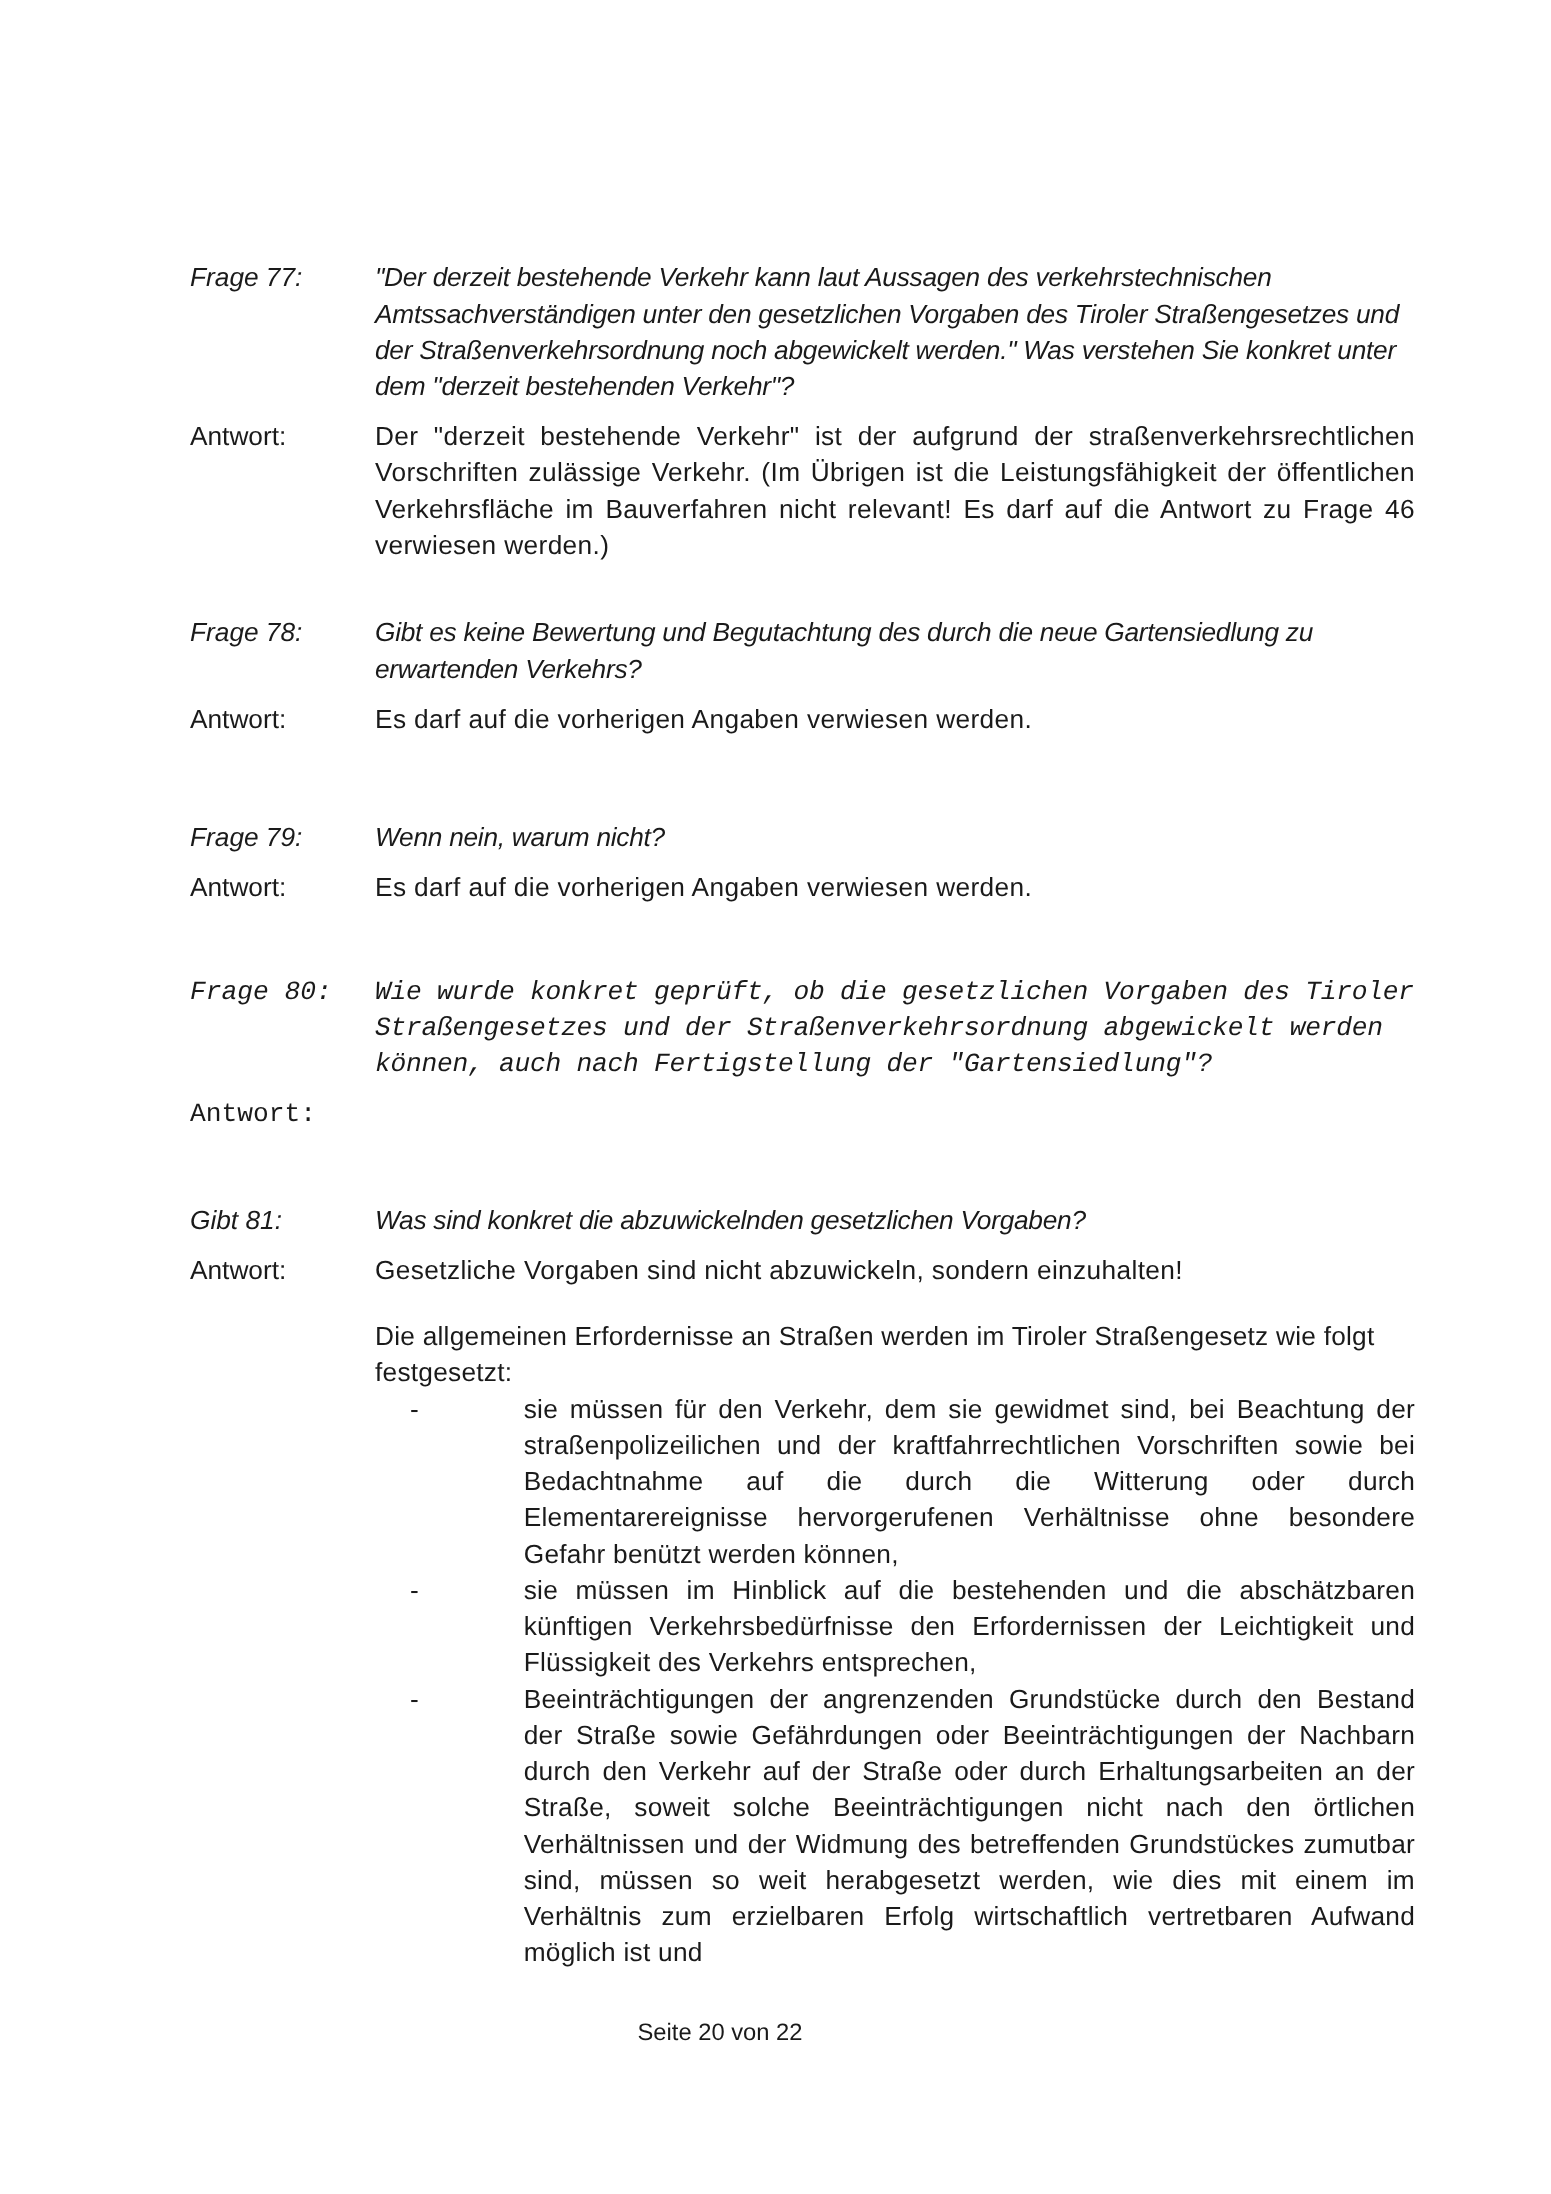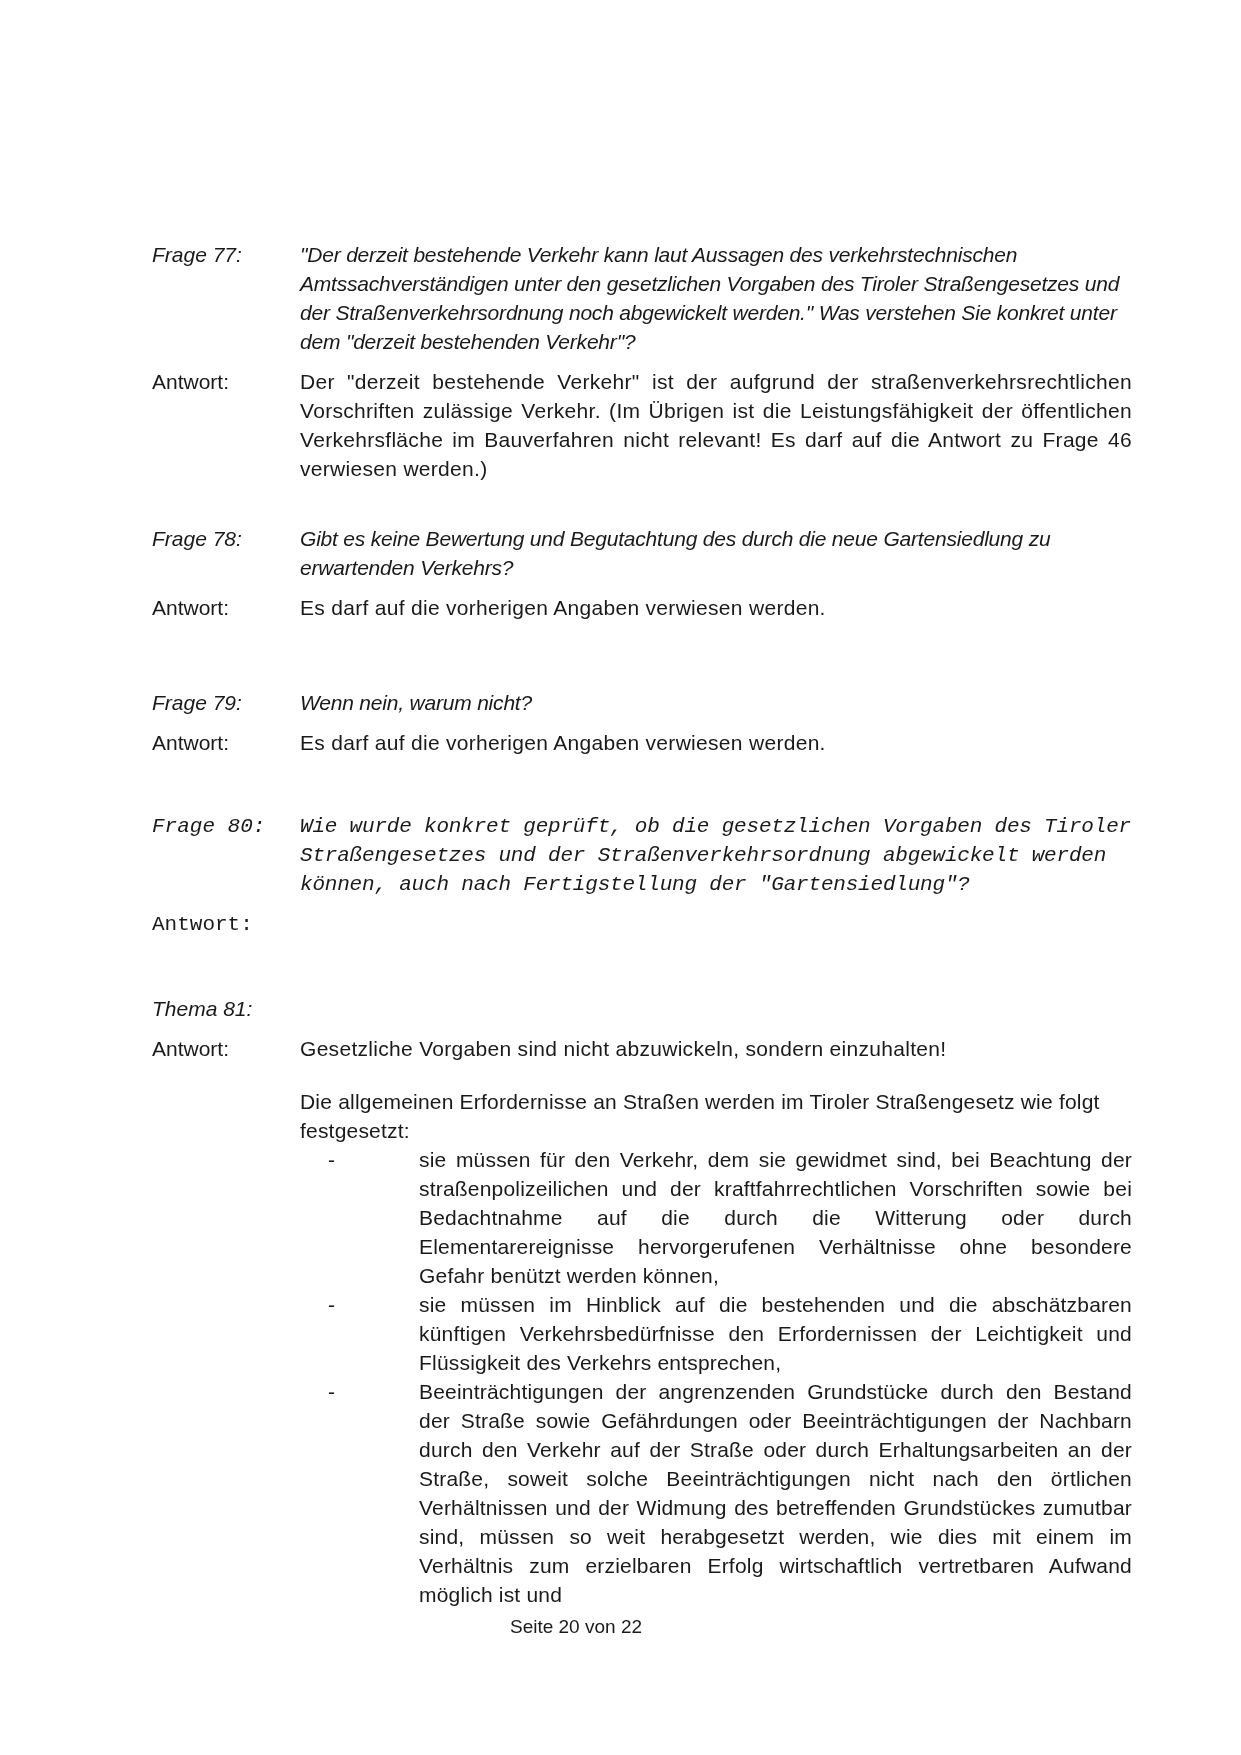--- a/index.html
+++ b/index.html
@@ -1,20 +1,20 @@
 <!DOCTYPE html>
 <html><head>
 <meta charset="utf-8">
 <style>
   html, body { margin: 0; padding: 0; background: #ffffff; }
   body { width: 1241px; height: 1755px; position: relative; overflow: hidden;
          font-family: "Liberation Sans", sans-serif; color: #1a1a1a; }
   .page { position: absolute; left: 0; top: 0; width: 1241px; height: 1755px; }
   .block { position: absolute; left: 152px; width: 980px; }
-  .row { display: flex; margin-top: 32px; }
+  .row { display: flex; }
   .lbl { width: 148px; flex: none; font-size: 21px; line-height: 29px; }
   .lbl.q { font-style: italic; }
   .txt { width: 832px; font-size: 21px; line-height: 29px; }
   .txt.q { font-style: italic; letter-spacing: -0.2px; }
   .txt.a { letter-spacing: 0.3px; text-align: justify; }
   .bullets { list-style: none; margin: 0; padding: 0; }
   .bullets li { display: flex; font-size: 21px; line-height: 29px; }
   .bullets .dash { width: 75px; flex: none; text-align: left; padding-left: 28px; box-sizing: border-box; }
   .bullets .btext { width: 757px; text-align: justify; letter-spacing: 0.2px; margin-left: 44px; }
   .footer { position: absolute; top: 1616px; left: 0; width: 1152px; text-align: center; font-size: 19px; }
@@ -62,21 +62,22 @@
       <div class="lbl q">Frage 80:</div>
       <div class="txt q">Wie wurde konkret geprüft, ob die gesetzlichen Vorgaben des Tiroler Straßengesetzes und der Straßenverkehrsordnung abgewickelt werden können, auch nach Fertigstellung der "Gartensiedlung"?</div>
     </div>
     <div class="row" style="margin-top:11px;">
       <div class="lbl">Antwort:</div>
     </div>
   </div>
 
   <div class="block" style="top:962px;">
     <div class="row">
-      <div class="lbl q">Thema 81:</div>
+      <div class="lbl q">Gibt 81:</div>
+      <div class="txt q">Was sind konkret die abzuwickelnden gesetzlichen Vorgaben?</div>
     </div>
     <div class="row" style="margin-top:11px;">
       <div class="lbl">Antwort:</div>
       <div class="txt a">Gesetzliche Vorgaben sind nicht abzuwickeln, sondern einzuhalten!</div>
     </div>
     <div class="row" style="margin-top:24px;">
       <div class="lbl"></div>
       <div class="txt">
         <div style="letter-spacing:0.2px;">Die allgemeinen Erfordernisse an Straßen werden im Tiroler Straßengesetz wie folgt festgesetzt:</div>
         <ul class="bullets">

